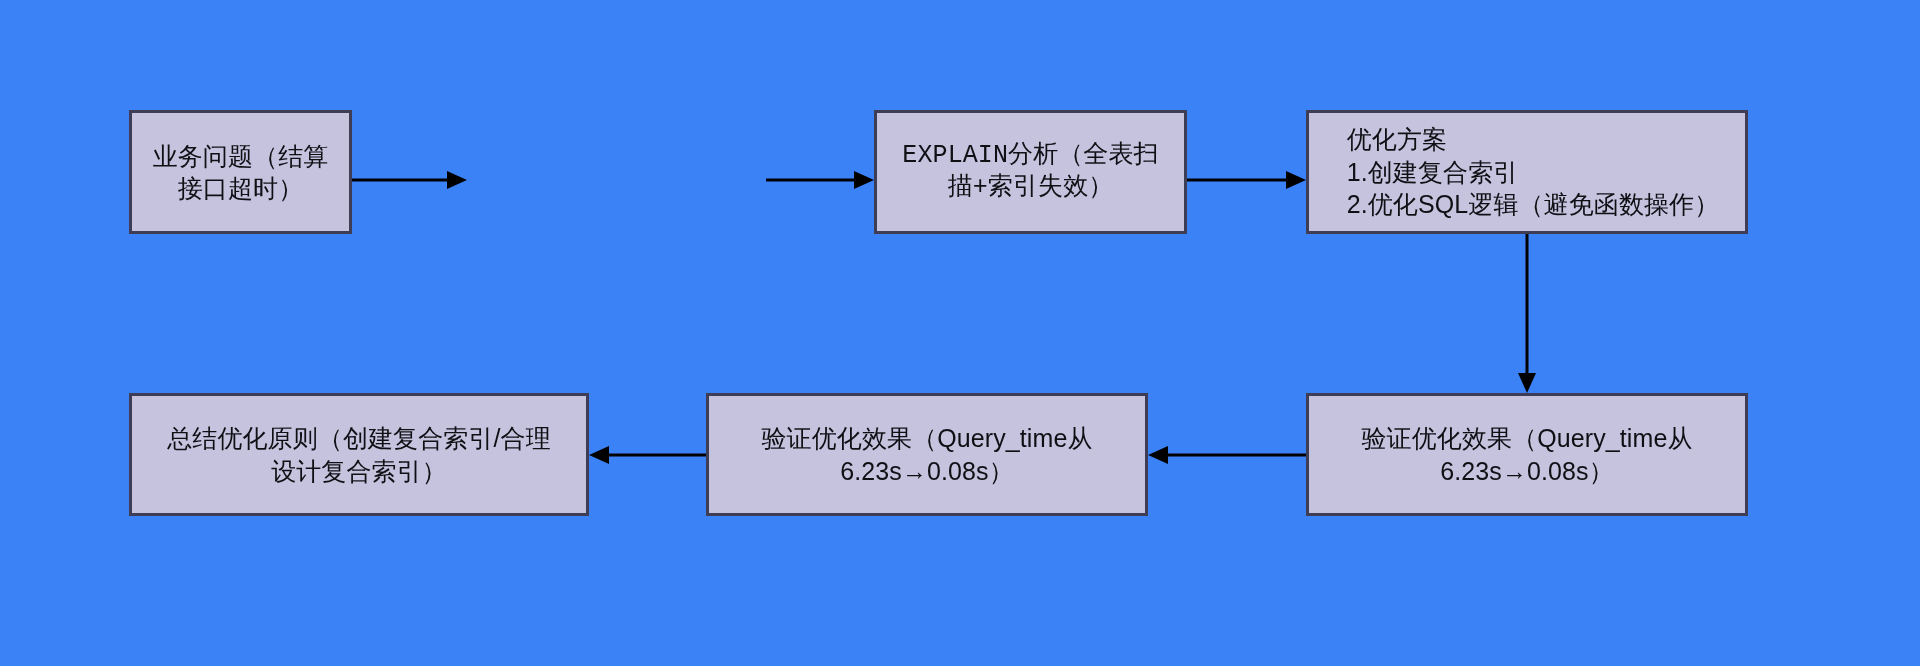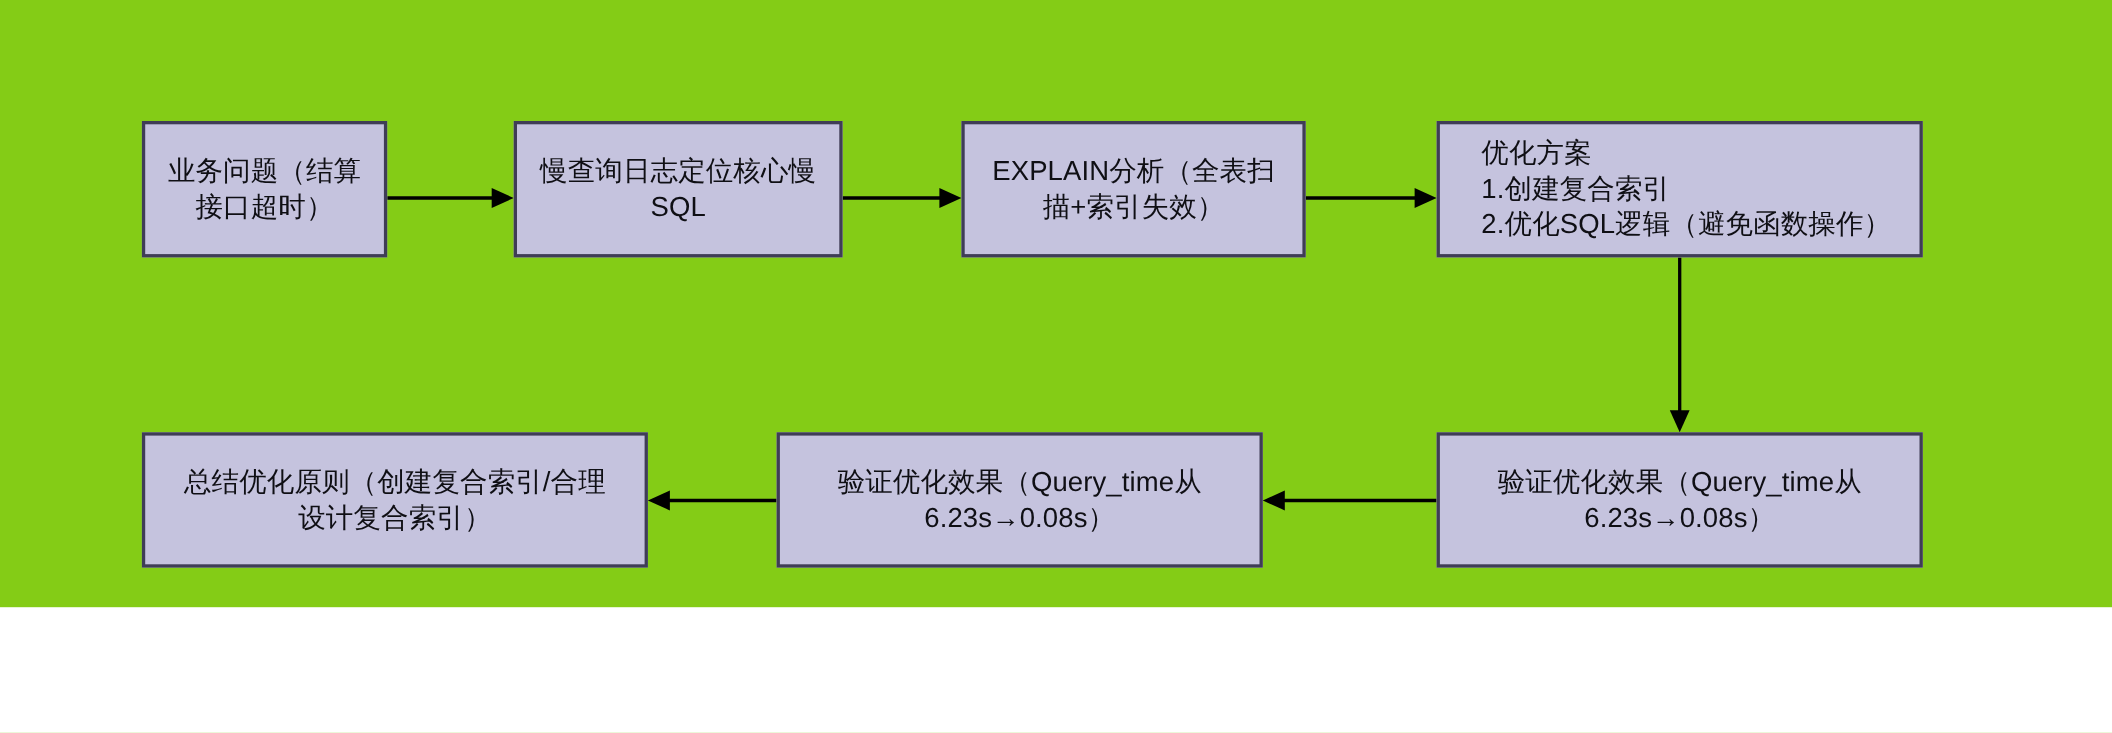--- a/index.html
+++ b/index.html
@@ -9,22 +9,22 @@
   }
   body {
     width: 1920px;
     height: 666px;
     font-family: "Liberation Sans", "DejaVu Sans", sans-serif;
     overflow: hidden;
   }
   #canvas {
     position: relative;
     width: 1920px;
-    height: 552px;
-    background: #84cc16;
+    height: 666px;
+    background: #3b82f6;
   }
   .node {
     position: absolute;
     box-sizing: border-box;
     background: #c5c3de;
     border: 3px solid #3f3d56;
     color: #0f0f14;
     font-size: 25px;
     line-height: 1.30;
     display: flex;
@@ -101,26 +101,22 @@
       <line class="edge-line" x1="706" y1="455" x2="604" y2="455"></line>
       <polygon class="edge-head" points="589,455 609,446 609,464"></polygon>
     </g>
   </svg>
 
   <div class="node" style="left:129px; top:110px; width:223px; height:124px;">
     <span class="node-text">业务问题（结算
 接口超时）</span>
   </div>
 
-  <div class="node" style="left:467px; top:110px; width:299px; height:124px;">
-    <span class="node-text">慢查询日志定位核心慢
-SQL</span>
-  </div>
 
-  <div class="node" style="left:874px; top:110px; width:313px; height:124px;">
+  <div class="node" style="left:874px; top:110px; width:313px; height:124px;font-family:Liberation Mono, monospace;">
     <span class="node-text">EXPLAIN分析（全表扫
 描+索引失效）</span>
   </div>
 
   <div class="node left-align" style="left:1306px; top:110px; width:442px; height:124px;">
     <span class="node-text">优化方案
 1.创建复合索引
 2.优化SQL逻辑（避免函数操作）</span>
   </div>
 

